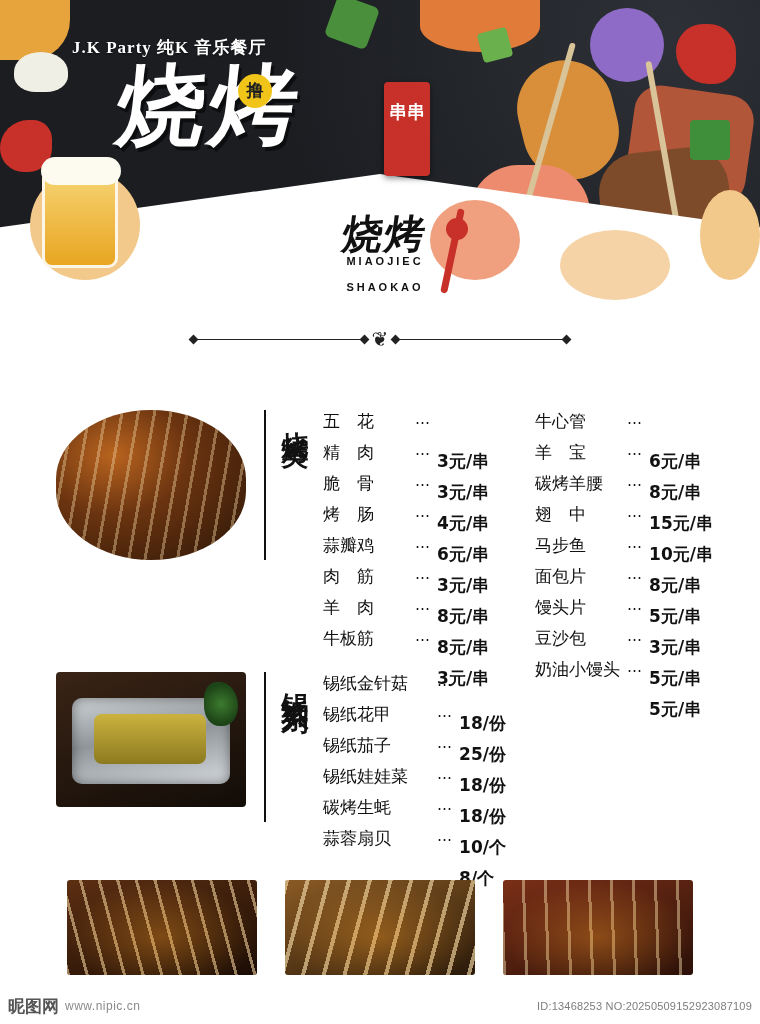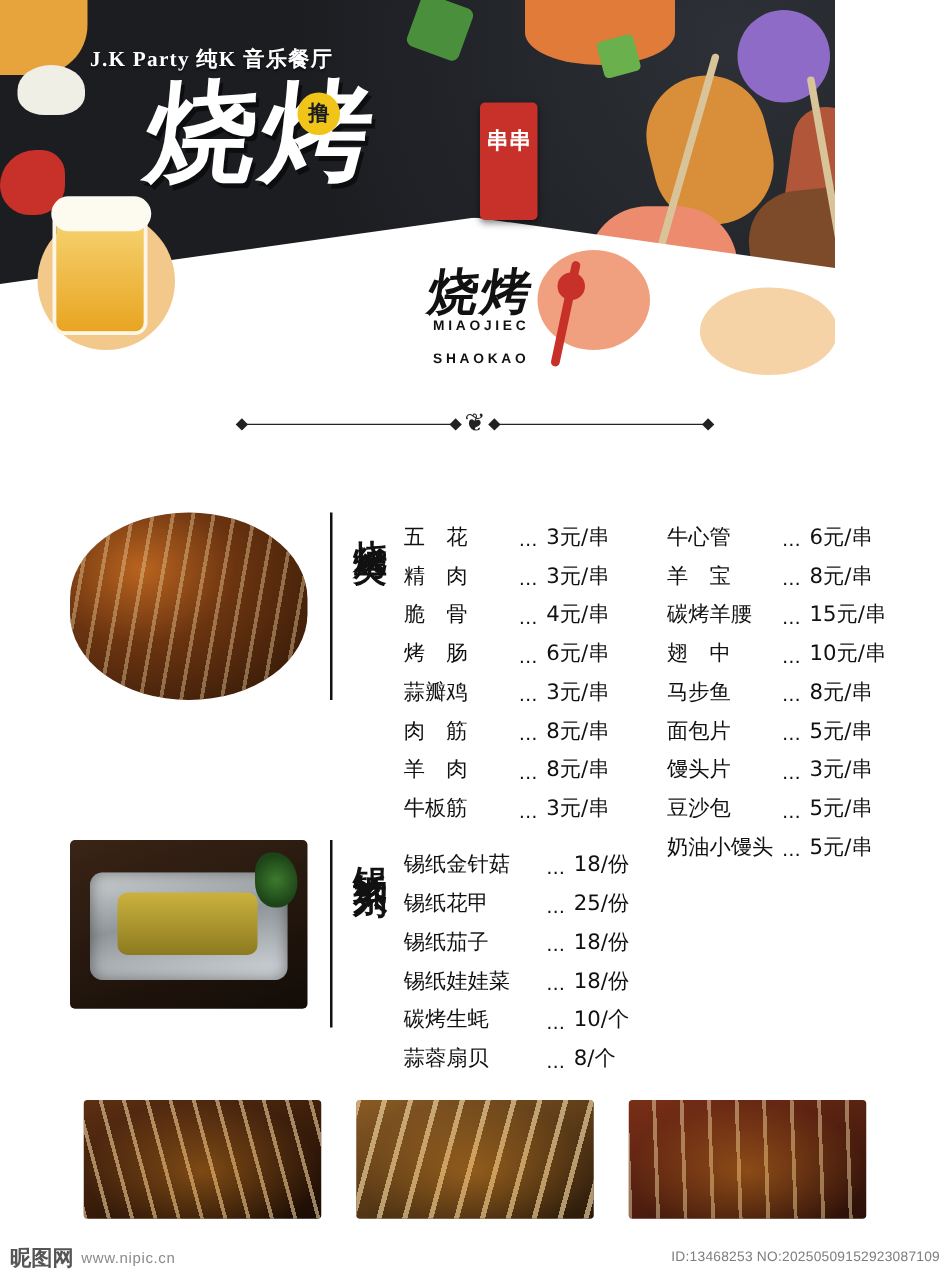--- a/index.html
+++ b/index.html
@@ -13,21 +13,21 @@
   .page {
     position: relative;
     width: 760px;
     height: 1024px;
     background: #ffffff;
   }
 
   
   .header {
     position: relative;
-    width: 668px;
+    width: 760px;
     height: 300px;
     background: #737373;
     overflow: hidden;
   }
   .header-bg {
     position: absolute;
     inset: 0;
     background:
       radial-gradient(circle at 88% 12%, #2d3036 0%, #1b1d21 55%),
       linear-gradient(180deg, #212429 0%, #17191d 100%);
@@ -275,39 +275,39 @@
     margin-right: 12px;
   }
 
   .cols {
     display: flex;
     gap: 46px;
   }
   .col { display: flex; flex-direction: column; }
   .item {
     display: flex;
-    align-items: flex-end;
+    align-items: flex-start;
     font-size: 17px;
     color: #111;
     height: 31px;
     font-family: "DejaVu Sans", sans-serif;
     white-space: nowrap;
   }
   .item .nm {
     display: inline-block;
     min-width: 86px;
     letter-spacing: 0px;
   }
   .item .dots {
     color: #111;
     margin: 0 6px;
     letter-spacing: 1px;
     font-size: 15px;
   }
-  .item .pr { font-weight: normal; }
+  .item .pr { font-weight: bold; margin-top: 40px; }
 
   .sec2 .item .nm { min-width: 108px; }
   .sec2 .cols { gap: 0; }
 
   
   .bottom-photos {
     position: absolute;
     left: 0; top: 880px;
     width: 760px;
     display: flex;

